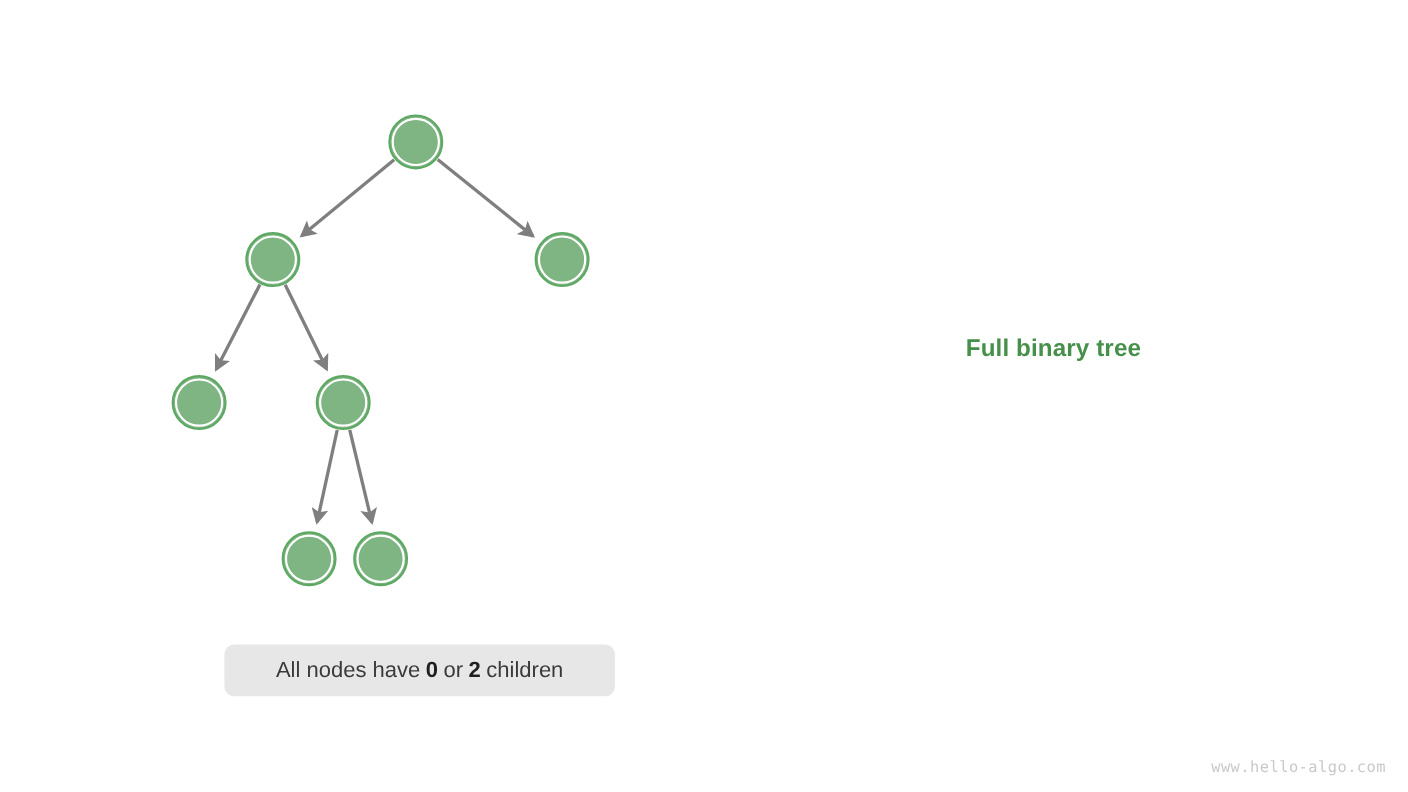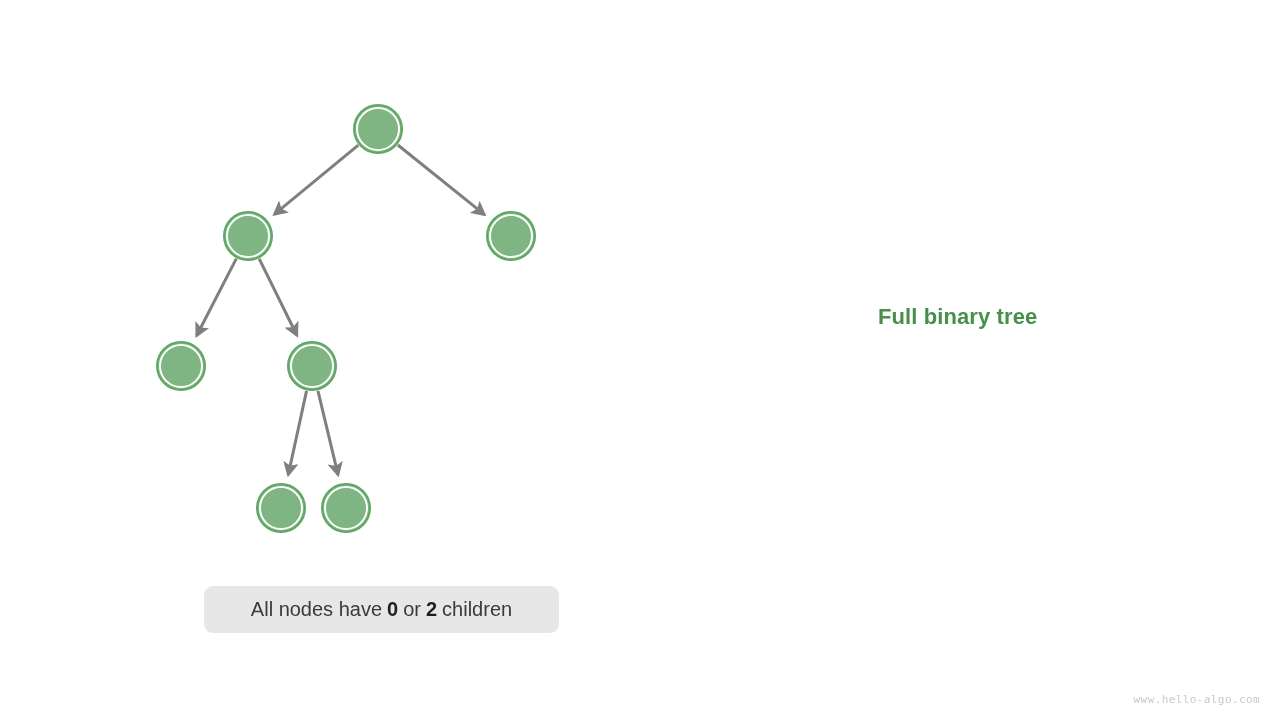--- a/index.html
+++ b/index.html
@@ -57,21 +57,21 @@
   }
   .caption-pill .sp {
     display: inline-block;
     width: 5px;
   }
   .watermark {
     position: absolute;
     right: 20px;
     bottom: 14px;
     font-family: "DejaVu Sans Mono", monospace;
-    font-size: 11px;
+    font-size: 14px;
     color: #c9c9c9;
     letter-spacing: 0.4px;
     white-space: nowrap;
   }
 </style>
 </head>
 <body>
 
 <div id="canvas" style="background: rgb(255, 255, 255); border-radius: 20px;">
 

